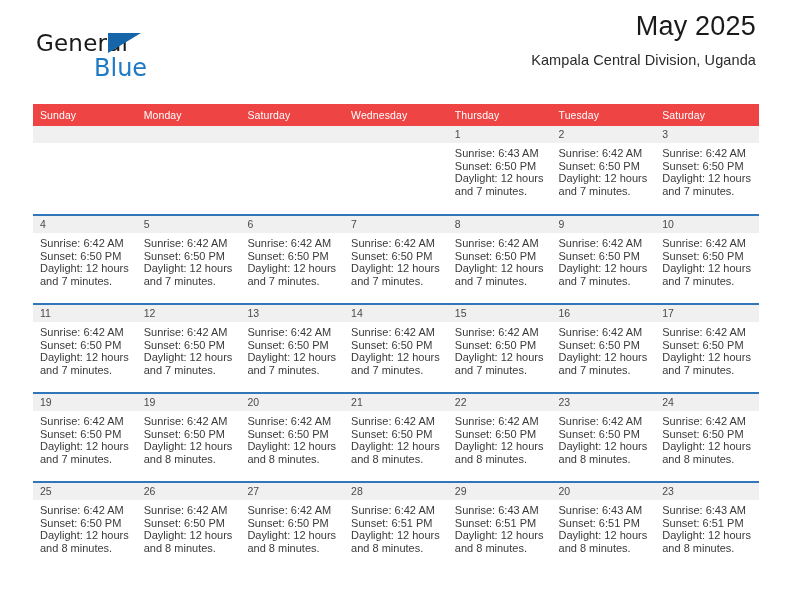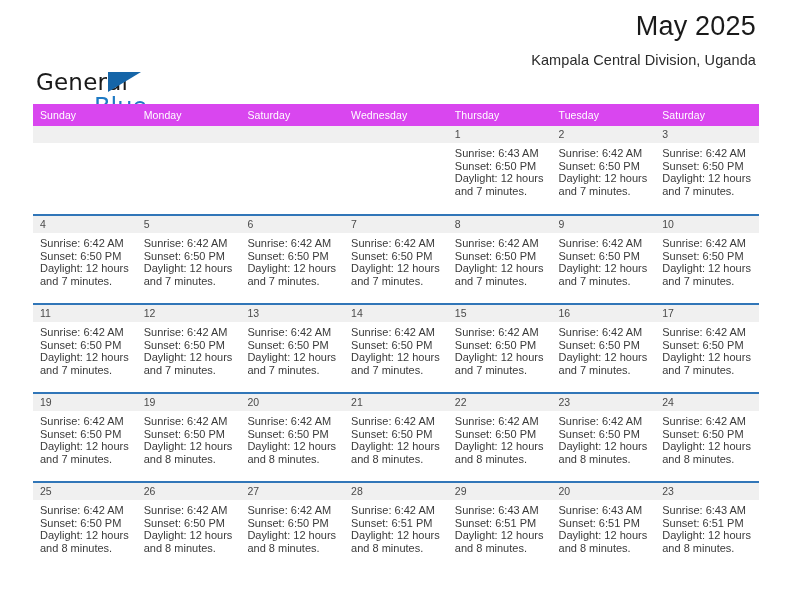--- a/index.html
+++ b/index.html
@@ -30,21 +30,20 @@
     padding: 0 36px;
   }
 
   .logo {
     position: absolute;
     left: 36px;
     top: 32px;
     width: 150px;
     height: 48px;
     line-height: 1;
-    margin-top: 39px;
   }
   .logo-row1 {
     position: relative;
     display: block;
     font-size: 23px;
     letter-spacing: .2px;
     color: #1a1a1a;
     font-family: "DejaVu Sans", sans-serif;
     font-weight: 400;
   }
@@ -94,21 +93,21 @@
     left: 33px;
     top: 104px;
     width: 726px;
   }
   table.cal {
     width: 100%;
     border-collapse: collapse;
     table-layout: fixed;
   }
   table.cal th {
-    background: #d946ef;
+    background: #ef4444;
     color: #ffffff;
     font-size: 10.5px;
     font-weight: normal;
     text-align: left;
     padding: 5px 0 5px 7px;
     height: 21px;
     letter-spacing: .1px;
   }
   td.daycell {
     vertical-align: top;

